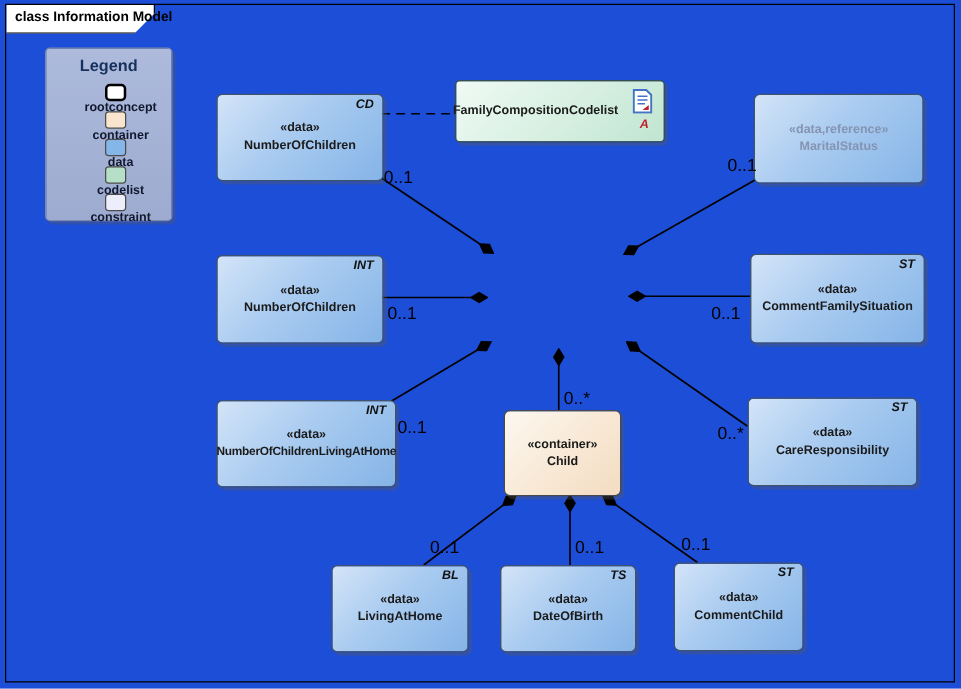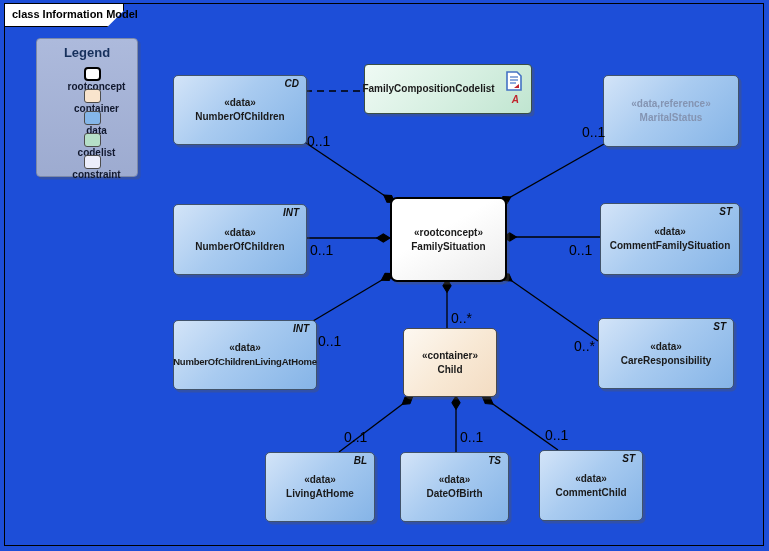--- a/index.html
+++ b/index.html
@@ -127,24 +127,20 @@
       <path d="M8,17 l5,-4 v4 z" fill="#c0232c"></path>
     </svg>
     <span class="badge-a">A</span>
   </div>
 
   <div class="node blue muted n2">
     <span class="stereo">«data,reference»</span>
     <span class="name">MaritalStatus</span>
   </div>
 
-  <div class="node root n3">
-    <span class="stereo">«rootconcept»</span>
-    <span class="name">FamilySituation</span>
-  </div>
 
   <div class="node blue n4">
     <span class="marker">INT</span>
     <span class="stereo">«data»</span>
     <span class="name">NumberOfChildren</span>
   </div>
 
   <div class="node blue n5">
     <span class="marker">ST</span>
     <span class="stereo">«data»</span>

